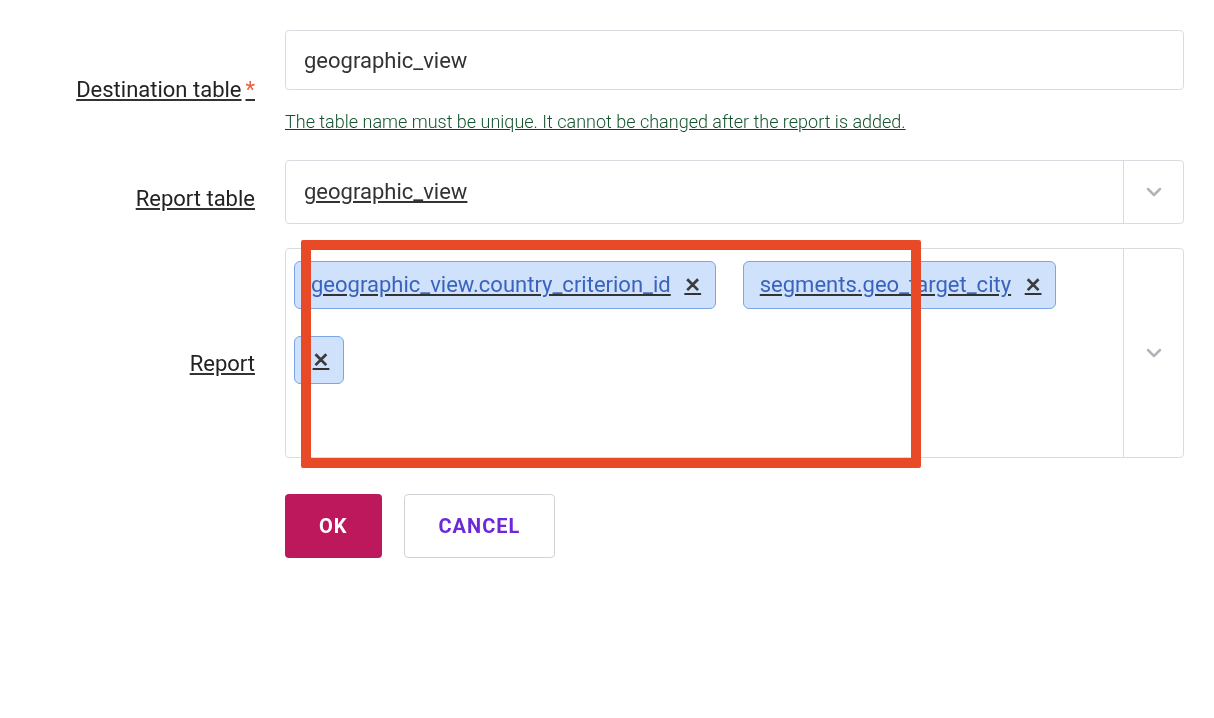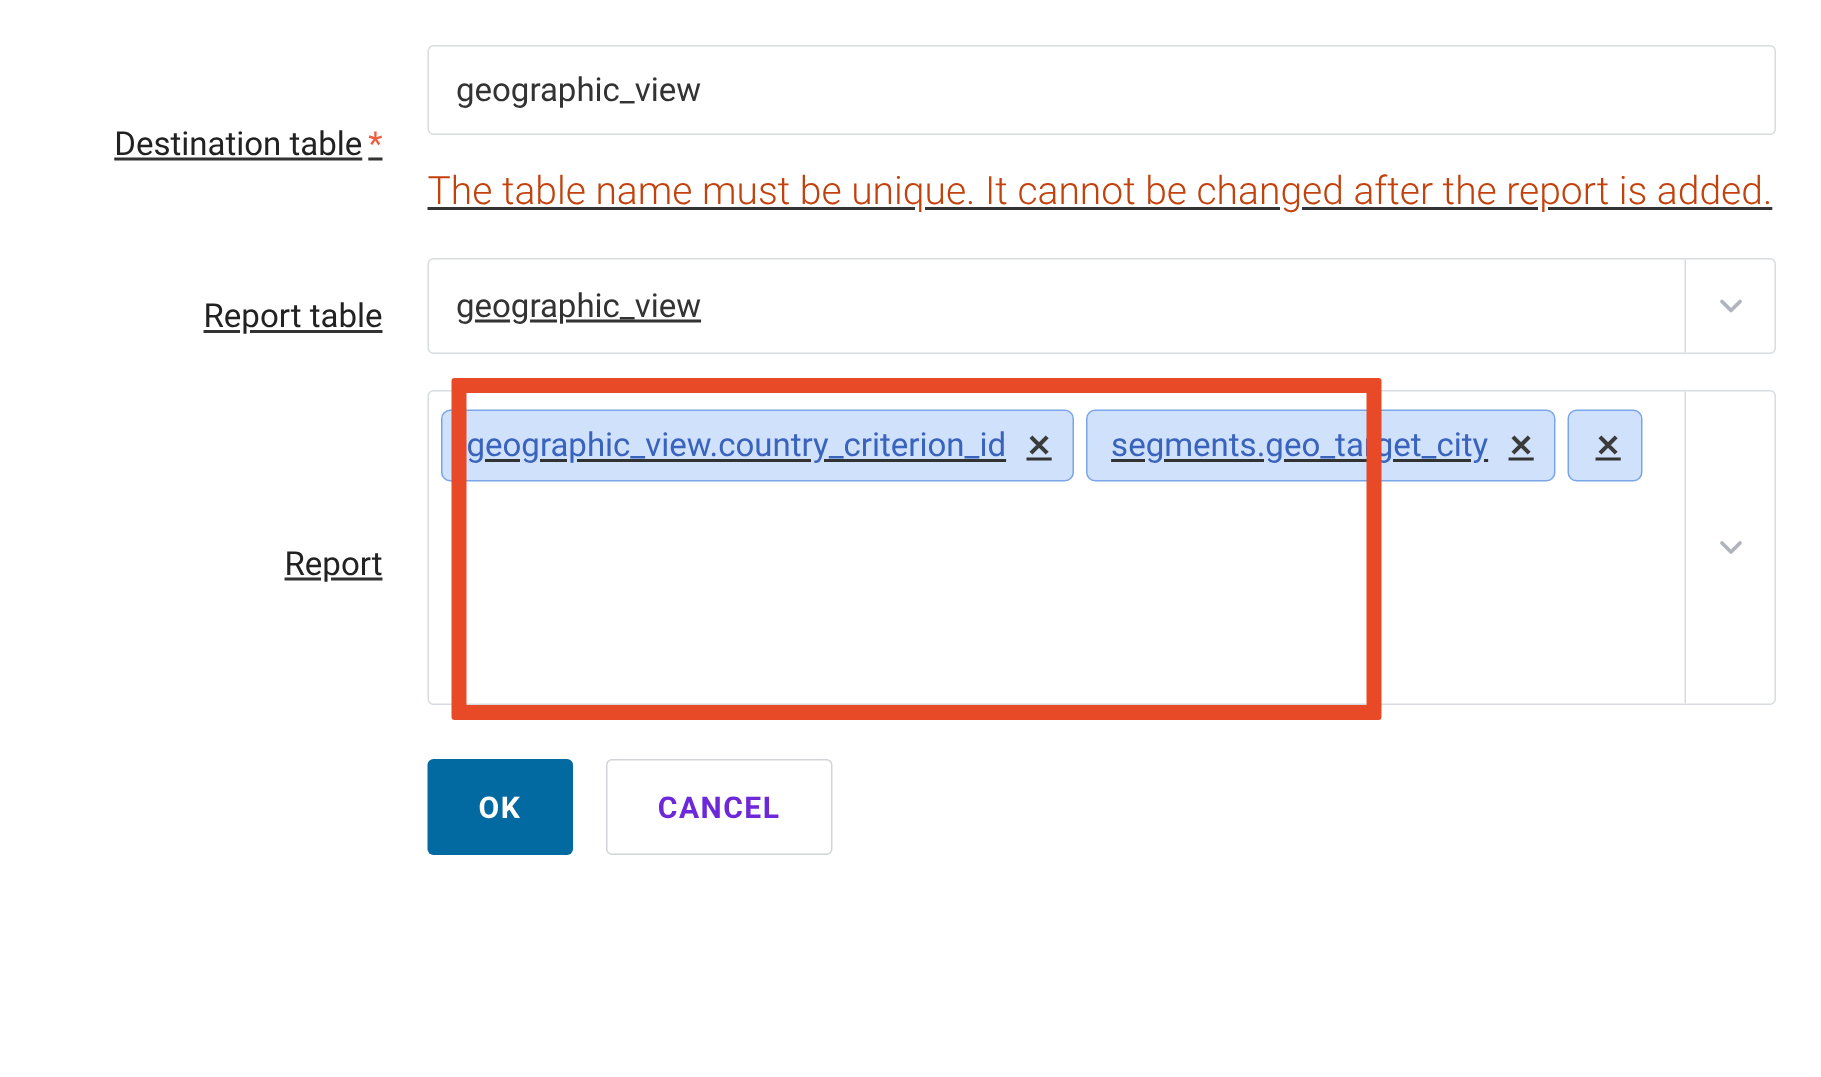--- a/index.html
+++ b/index.html
@@ -44,22 +44,22 @@
       border: 1px solid #d8dce0;
       border-radius: 4px;
       padding: 0 18px;
       font-size: 22px;
       font-family: inherit;
       color: #333;
       outline: none;
       background: #fff;
     }
     .helper-text {
-      font-size: 26px;
-      color: #c2410c;
+      font-size: 18px;
+      color: #14532d;
       margin-top: 18px;
       line-height: 1.55;
       font-weight: 300;
     }
     .select-box {
       position: relative;
       width: 100%;
       min-height: 64px;
       border: 1px solid #d8dce0;
       border-radius: 4px;
@@ -105,21 +105,21 @@
       display: flex;
       align-items: stretch;
       min-height: 210px;
     }
     .fields-pills-container {
       flex: 1;
       padding: 12px 8px;
       display: flex;
       flex-wrap: wrap;
       align-content: flex-start;
-      gap: 8px;
+      gap: 27px;
     }
     .pill {
       display: inline-flex;
       align-items: center;
       background: #cfe1fb;
       border: 1px solid #7aa5e6;
       border-radius: 6px;
       padding: 8px 12px 8px 16px;
       font-size: 22px;
       color: #3a63bd;
@@ -169,21 +169,21 @@
       padding: 0 34px;
       font-size: 20px;
       font-weight: 700;
       letter-spacing: 1px;
       border-radius: 4px;
       cursor: pointer;
       border: none;
       font-family: inherit;
     }
     .btn-primary {
-      background: #0369a1;
+      background: #be185d;
       color: #fff;
     }
     .btn-secondary {
       background: #fff;
       color: #6d28d9;
       border: 1px solid #d0d3d8;
     }
   </style>
 </head>
 <body>

